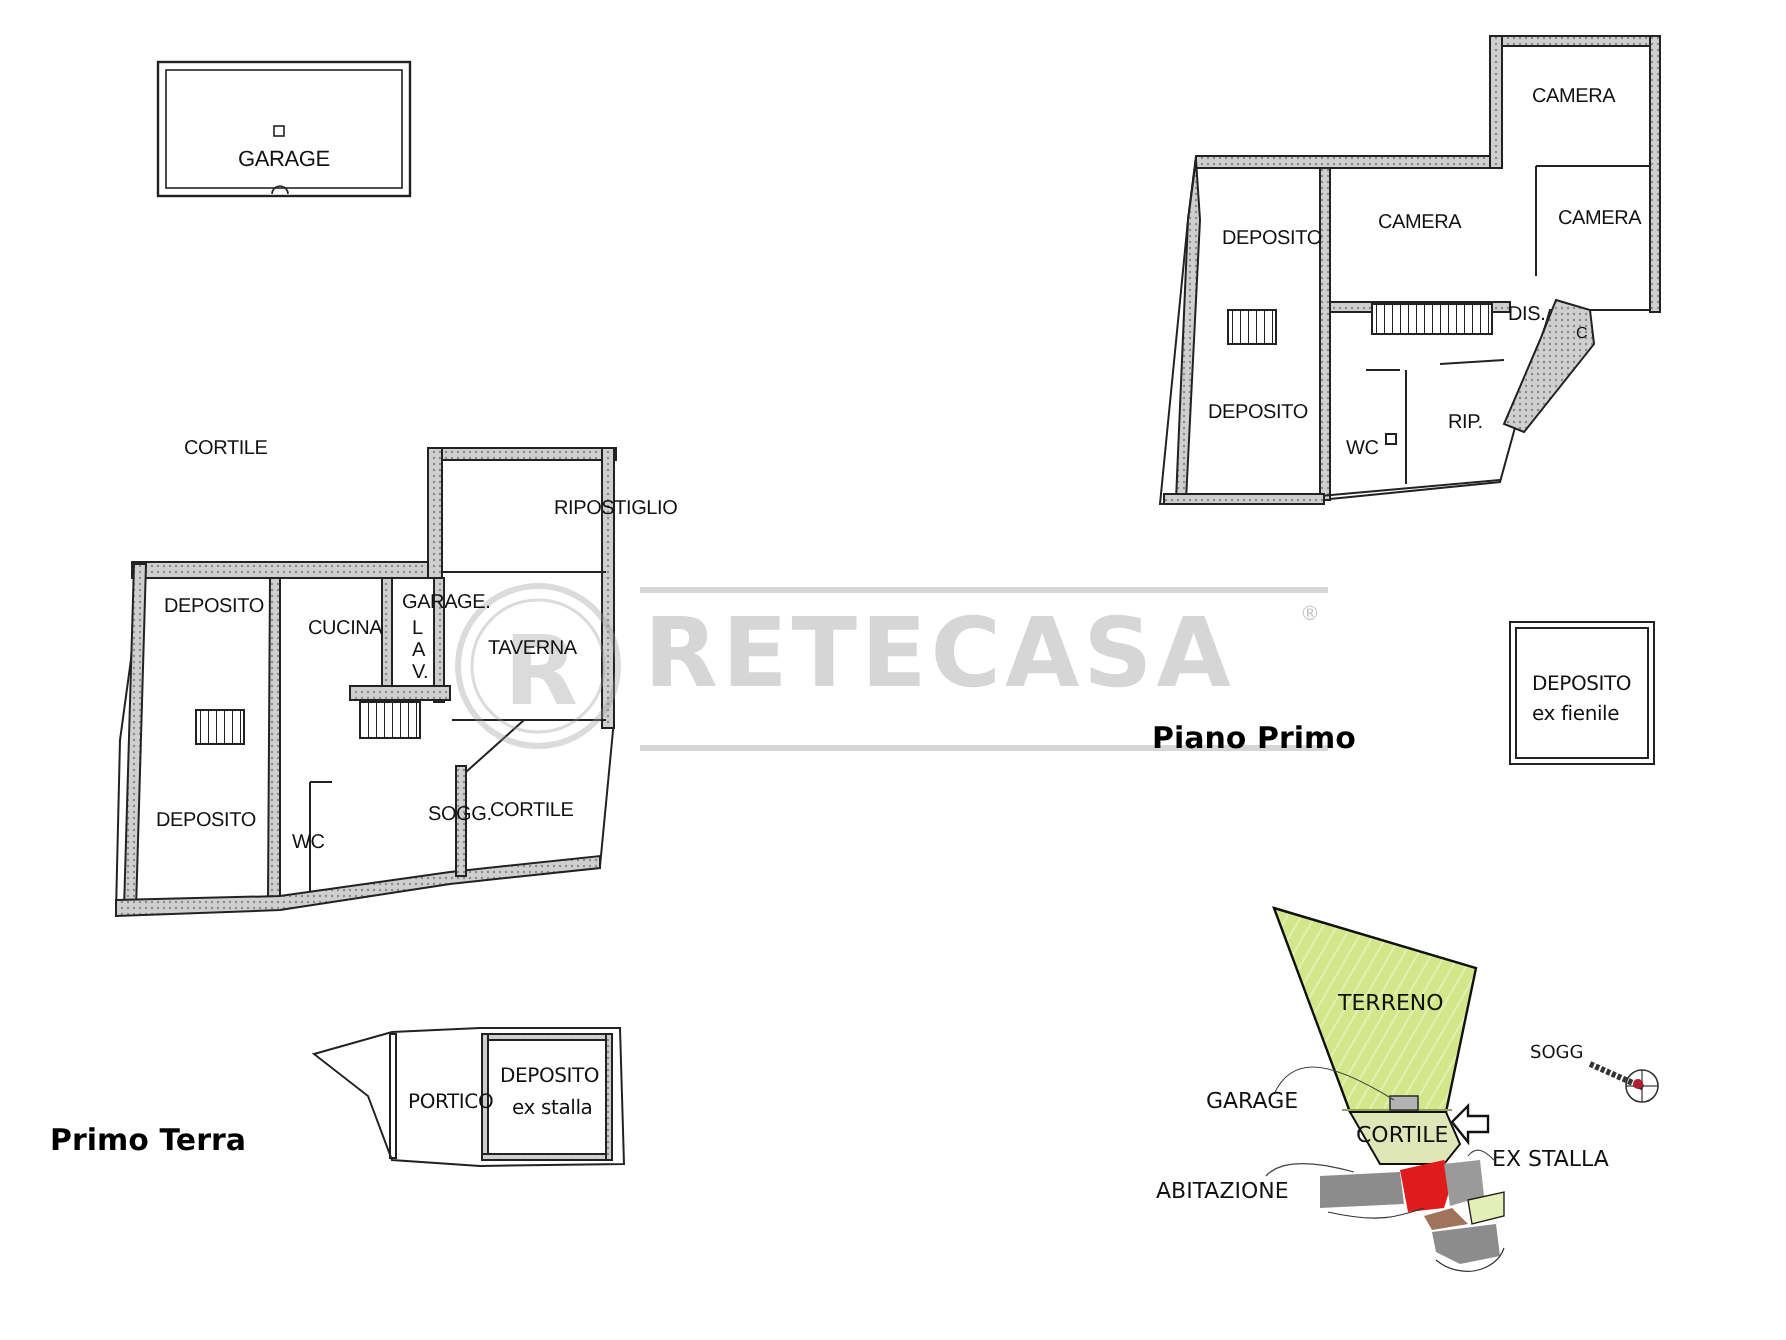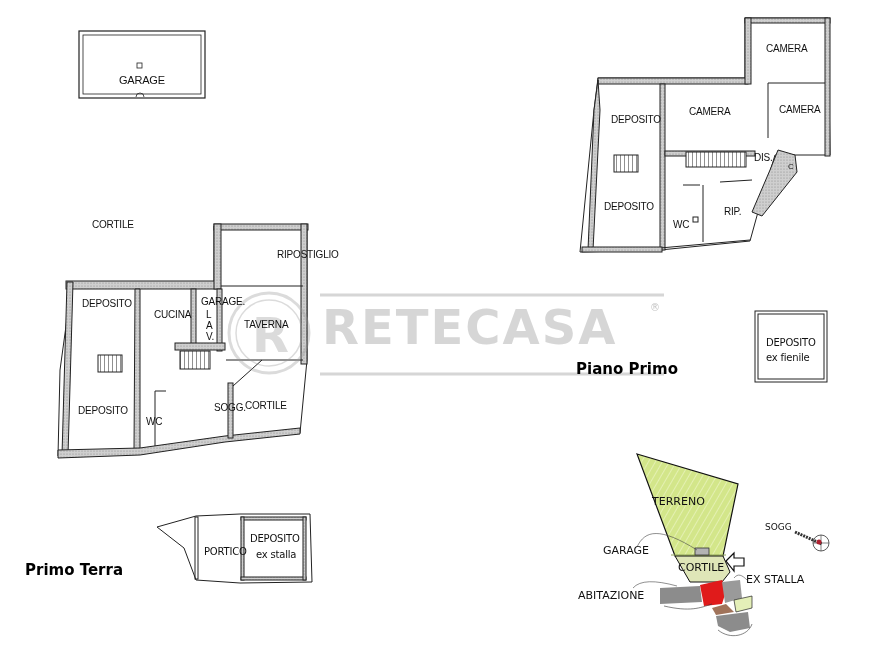--- a/index.html
+++ b/index.html
@@ -176,18 +176,18 @@
 <div class="lbl" style="left:754px;top:152px;">DIS.</div>
 <div class="lbl" style="left:788px;top:162px;font-size:8px;">C</div>
 <div class="lbl" style="left:673px;top:219px;">WC</div>
 <div class="lbl" style="left:724px;top:206px;">RIP.</div>
 
 <div class="lbl lbl-hand" style="left:766px;top:337px;">DEPOSITO</div>
 <div class="lbl lbl-hand" style="left:766px;top:352px;">ex fienile</div>
 
 <div class="title" style="left:576px;top:360px;">Piano Primo</div>
 
-<div class="map-lbl" style="left:652px;top:495px;">TERRENO</div>
+<div class="map-lbl" style="left:669px;top:495px;">TERRENO</div>
 <div class="map-lbl" style="left:603px;top:544px;">GARAGE</div>
 <div class="map-lbl" style="left:678px;top:561px;">CORTILE</div>
 <div class="map-lbl" style="left:746px;top:573px;">EX STALLA</div>
 <div class="map-lbl" style="left:578px;top:589px;">ABITAZIONE</div>
 <div class="map-lbl" style="left:765px;top:522px;font-size:9px;">SOGG</div>
 
 </body></html>

